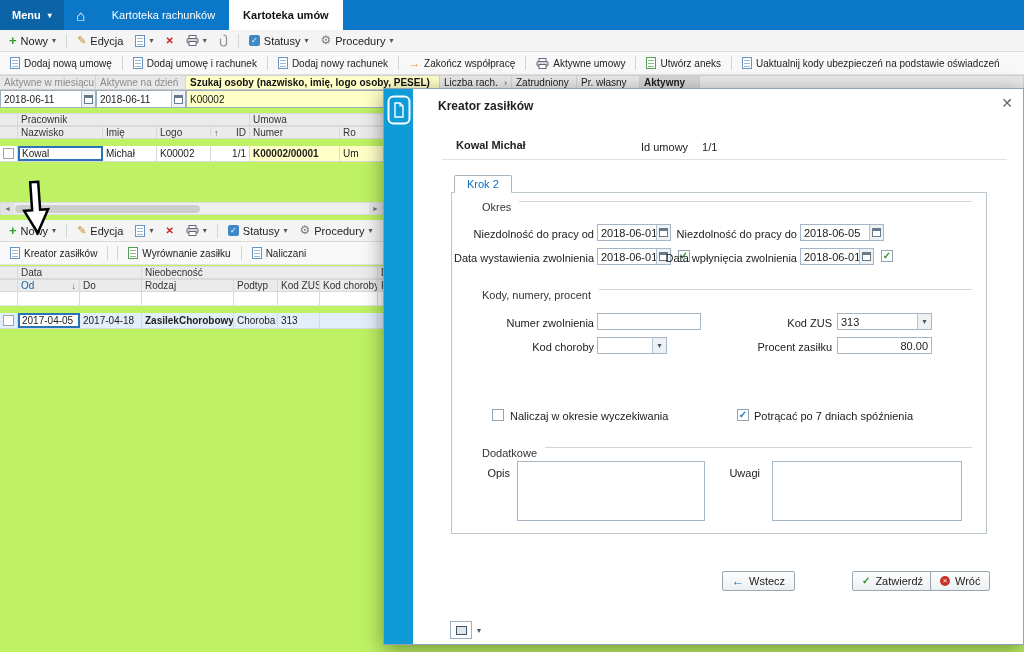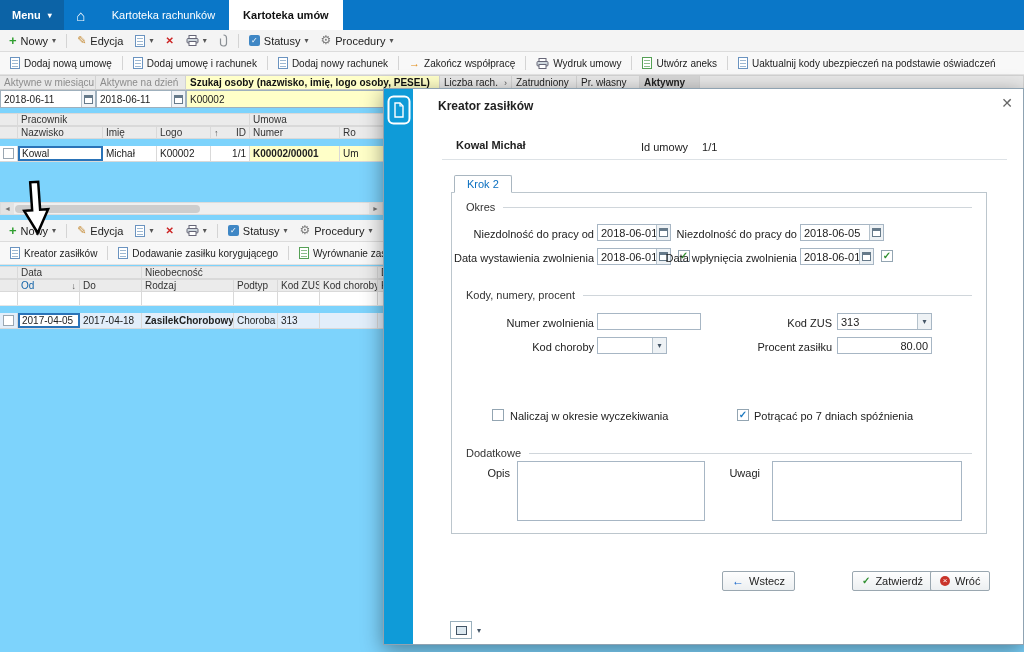--- a/index.html
+++ b/index.html
@@ -1,17 +1,17 @@
 <!DOCTYPE html>
 <html><head>
 <meta charset="utf-8">
 <style>
 *{margin:0;padding:0;box-sizing:border-box}
 body{font-family:"Liberation Sans",sans-serif;background:#ffffff}
-.screen{position:relative;width:1024px;height:652px;background:#7dd3fc;overflow:hidden;font-size:11px;color:#222}
+.screen{position:relative;width:1024px;height:652px;background:#bef264;overflow:hidden;font-size:11px;color:#222}
 
 .topbar{position:absolute;top:0;left:0;width:100%;height:30px;background:#0a77c8;display:flex;align-items:stretch;z-index:5}
 .menu-btn{background:#0c63a6;color:#fff;font-weight:bold;display:flex;align-items:center;gap:7px;padding:0 12px;cursor:pointer}
 .home{width:34px;display:flex;align-items:center;justify-content:center;color:#fff;font-size:15px;cursor:pointer}
 .tab{display:flex;align-items:center;padding:0 14px;color:#fff;font-size:11px;cursor:pointer;white-space:nowrap}
 .tab.active{background:#fff;color:#111;font-weight:bold}
 
 .toolbar{position:absolute;left:0;width:100%;height:22px;background:#f4f4f4;border-bottom:1px solid #dcdcdc;display:flex;align-items:center;padding:0 4px;gap:2px;font-size:11px}
 .tbtn{display:flex;align-items:center;gap:4px;padding:2px 5px;border-radius:2px;cursor:pointer;white-space:nowrap}
 .sep{width:1px;height:14px;background:#d4d4d4;margin:0 3px}
@@ -62,21 +62,21 @@
 
 .dialog{position:absolute;left:383px;top:88px;width:641px;height:557px;background:#fff;box-shadow:0 5px 20px rgba(0,0,0,.4);border:1px solid #8fa3b2;z-index:100}
 .strip{position:absolute;left:0;top:0;bottom:0;width:29px;background:#0f9bd8}
 .dtitle{position:absolute;left:54px;top:10px;font-size:12px;font-weight:bold;color:#222}
 .dclose{position:absolute;right:10px;top:6px;font-size:14px;color:#666;cursor:pointer}
 .demp{position:absolute;left:72px;top:50px;font-weight:bold;font-size:11px}
 .didrow{position:absolute;left:257px;top:52px;display:flex;gap:14px;font-size:11px;color:#222}
 .dsep{position:absolute;left:58px;right:16px;top:70px;border-top:1px solid #dde2e6}
 .dtab{position:absolute;left:70px;top:86px;height:18px;padding:0 12px;display:flex;align-items:center;border:1px solid #a9b6c0;border-bottom:1px solid #fff;color:#0a6fc0;background:#fff;z-index:2;font-size:11px;border-radius:2px 2px 0 0;cursor:pointer}
 .dbox{position:absolute;left:67px;top:103px;width:536px;height:342px;border:1px solid #bcc6cd;background:#fff}
-.sect{position:absolute;left:14px;right:14px;display:flex;align-items:center;color:#333;font-size:11px}
+.sect{position:absolute;left:30px;right:14px;display:flex;color:#333;font-size:11px}
 .sect::after{content:"";flex:1;border-top:1px solid #d0d6db;margin-left:8px}
 .flab{position:absolute;font-size:11px;color:#222;text-align:right;white-space:nowrap;overflow:hidden}
 .fll{position:absolute;font-size:11px;color:#222;white-space:nowrap}
 .ffld{position:absolute;height:17px;border:1px solid #a7b6c4;background:#fff;display:flex;align-items:center;font-size:11px;cursor:text}
 .fval{flex:1;padding:0 3px;overflow:hidden;white-space:nowrap}
 .fval.r{text-align:right}
 .fbtn2{width:14px;align-self:stretch;border-left:1px solid #b5c2cc;background:#eef2f5;display:flex;align-items:center;justify-content:center;flex:none;font-size:8px;color:#456;cursor:pointer}
 .ck{position:absolute;width:12px;height:12px;border:1px solid #93a5b2;background:#fff;font-size:10px;line-height:10px;text-align:center;cursor:pointer}
 .ck.g{color:#2f8f2f;font-weight:bold}
 .ck.b2{color:#1c79c0;font-weight:bold}
@@ -170,21 +170,21 @@
       <span class="ic-exit">→</span>
       <span>Zakończ współpracę</span>
     </div>
     <div class="sep"></div>
     <div class="abtn">
       <svg class="printer" viewBox="0 0 13 11">
           <rect x="3" y="0.5" width="7" height="3" fill="#fff" stroke="#667"></rect>
           <rect x="1" y="3.5" width="11" height="4.5" rx="1" fill="#cfd8de" stroke="#667"></rect>
           <rect x="3" y="6.5" width="7" height="4" fill="#fff" stroke="#667"></rect>
         </svg>
-      <span>Wydruk umowy</span>
+      <span>Aktywne umowy</span>
     </div>
     <div class="sep"></div>
     <div class="abtn">
       <span class="doc-ic green"></span>
       <span>Utwórz aneks</span>
     </div>
     <div class="sep"></div>
     <div class="abtn">
       <span class="doc-ic"></span>
       <span>Uaktualnij kody ubezpieczeń na podstawie oświadczeń</span>
@@ -306,24 +306,20 @@
       <span class="caret">▾</span>
     </div>
   </div>
 
   <div class="abar" style="top:242px">
     <div class="abtn">
       <span class="doc-ic"></span>
       <span>Kreator zasiłków</span>
     </div>
     <div class="sep"></div>
-    <div class="abtn">
-      <span class="doc-ic"></span>
-      <span>Dodawanie zasiłku korygującego</span>
-    </div>
     <div class="sep"></div>
     <div class="abtn">
       <span class="doc-ic green"></span>
       <span>Wyrównanie zasiłku</span>
     </div>
     <div class="sep"></div>
     <div class="abtn">
       <span class="doc-ic"></span>
       <span>Naliczani</span>
     </div>

